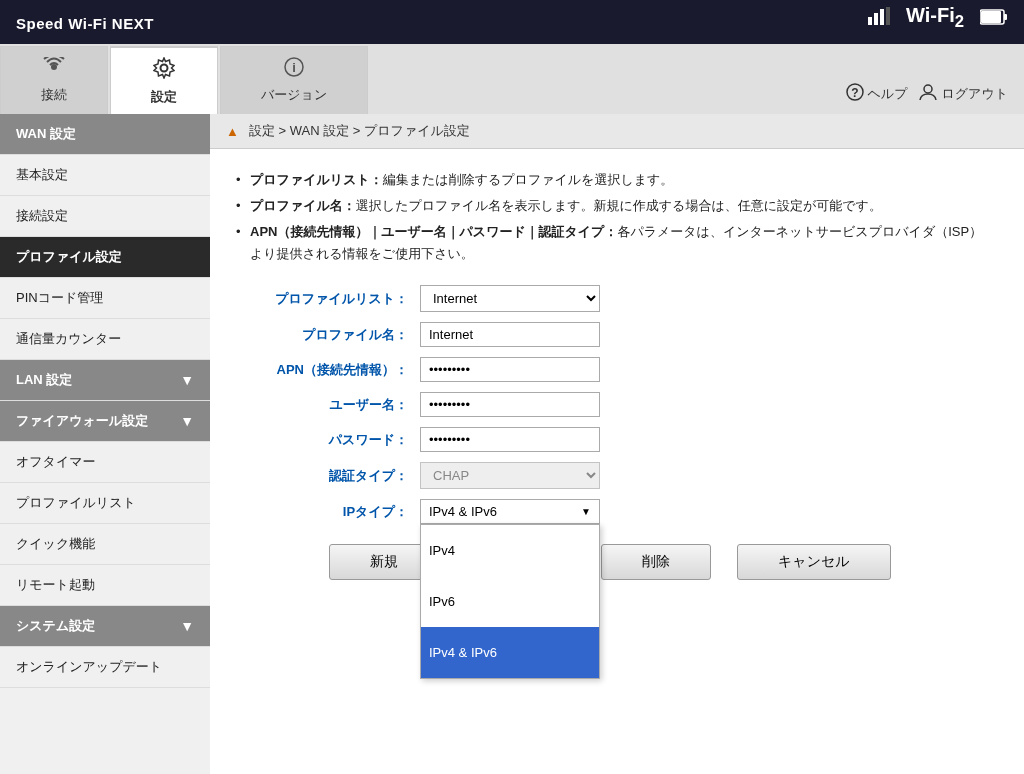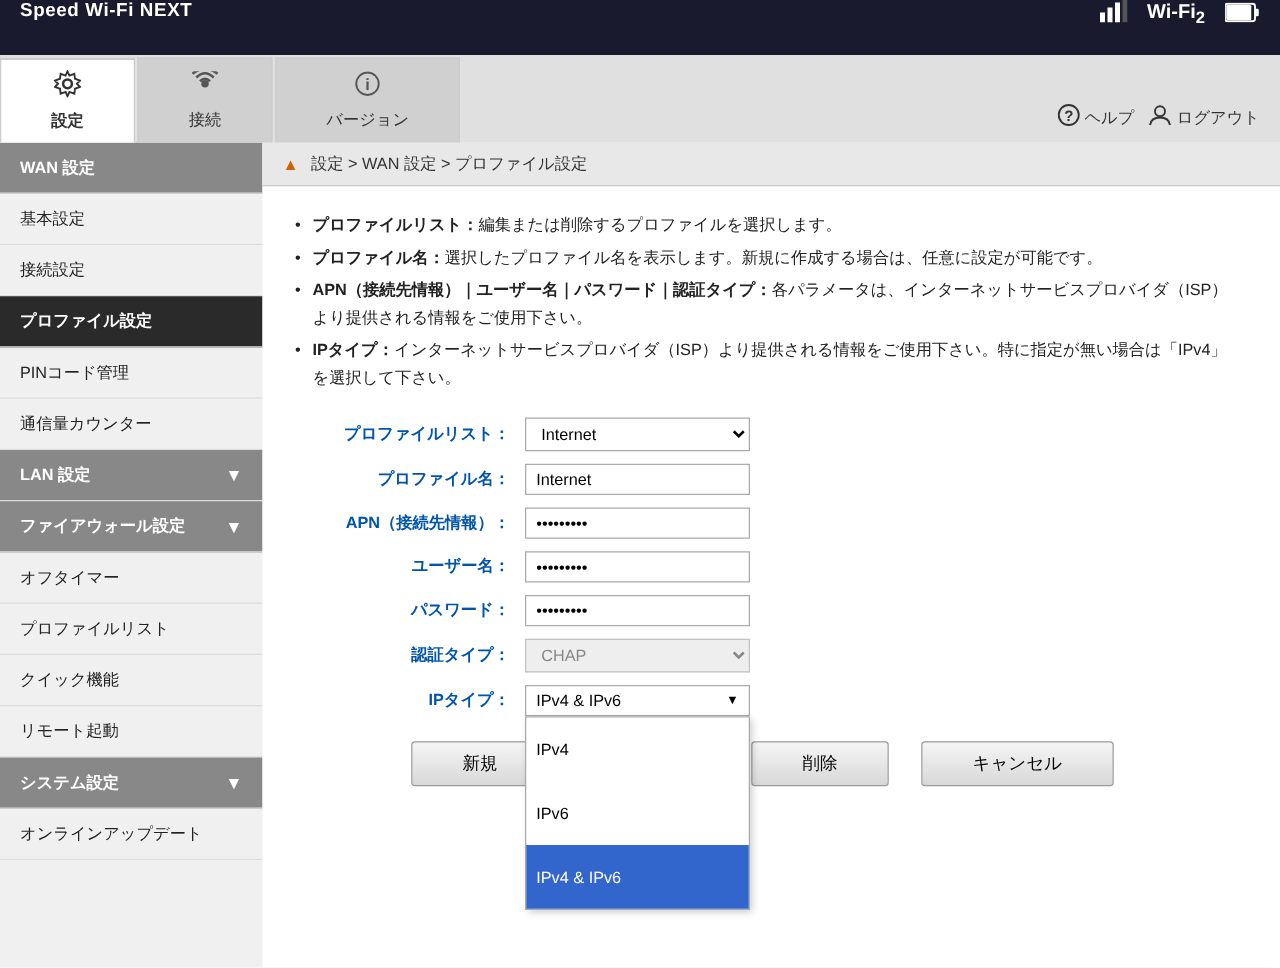--- a/index.html
+++ b/index.html
@@ -3,23 +3,23 @@
   <meta charset="utf-8">
   <style>
     * { box-sizing: border-box; margin: 0; padding: 0; }
     body { font-family: "Meiryo", "MS PGothic", sans-serif; font-size: 13px; background: #f0f0f0; }
 
     
     #header {
       background: #1a1a2e;
       height: 44px;
       display: flex;
-      align-items: flex-start;
+      align-items: flex-end;
       justify-content: space-between;
-      padding: 0 16px;
+      padding: 12px 16px;
     }
     #header-logo {
       color: white;
       font-weight: bold;
       font-size: 15px;
       letter-spacing: 0.5px;
     }
     #header-right {
       display: flex;
       align-items: center;
@@ -248,56 +248,56 @@
   <div id="header-right">
     <span style="font-size:18px; color:white;">
       
       <svg width="22" height="18" viewBox="0 0 22 18" fill="white">
         <rect x="0" y="10" width="4" height="8"></rect>
         <rect x="6" y="6" width="4" height="12"></rect>
         <rect x="12" y="2" width="4" height="16"></rect>
         <rect x="18" y="0" width="4" height="18" fill="#555"></rect>
       </svg>
     </span>
-    <span style="color:white; font-weight:bold; font-size:16px;">Wi-Fi<sub>2</sub></span>
+    <span style="color:white; font-weight:bold; font-size:20px;">Wi-Fi<sub>2</sub></span>
     <span style="color:white;">
       <svg width="28" height="16" viewBox="0 0 28 16" fill="white">
         <rect x="0" y="1" width="24" height="14" rx="2" ry="2" stroke="white" stroke-width="1.5" fill="none"></rect>
         <rect x="1" y="2" width="20" height="12" rx="1" fill="white"></rect>
         <rect x="24" y="5" width="3" height="6" rx="1" fill="white"></rect>
       </svg>
     </span>
   </div>
 </div>
 
 <div id="nav-area">
   <div id="nav-row">
-
-    <div class="nav-tab active">
-      <span class="nav-tab-icon">
-        <svg width="22" height="22" viewBox="0 0 22 22" fill="none">
-          <circle cx="11" cy="11" r="3.5" stroke="#333" stroke-width="2"></circle>
-          <path d="M11 1 L12.5 4.5 L16.5 3 L17 7 L21 8.5 L18.5 11 L21 13.5 L17 15 L16.5 19 L12.5 17.5 L11 21 L9.5 17.5 L5.5 19 L5 15 L1 13.5 L3.5 11 L1 8.5 L5 7 L5.5 3 L9.5 4.5 Z" stroke="#333" stroke-width="1.5" fill="none"></path>
-        </svg>
-      </span>
-      <span>設定</span>
-    </div>
 
     <div class="nav-tab">
       <span class="nav-tab-icon">
         <svg width="24" height="20" viewBox="0 0 24 20" fill="none" stroke="#555" stroke-width="2">
           <circle cx="12" cy="10" r="3" fill="#555" stroke="none"></circle>
           <path d="M5 5 Q12 -2 19 5" stroke="#555" stroke-width="2" fill="none"></path>
           <path d="M8 8 Q12 4 16 8" stroke="#555" stroke-width="2" fill="none"></path>
           <path d="M2 2 Q12 -6 22 2" stroke="#555" stroke-width="2" fill="none"></path>
         </svg>
       </span>
       <span>接続</span>
     </div>
 
+    <div class="nav-tab active">
+      <span class="nav-tab-icon">
+        <svg width="22" height="22" viewBox="0 0 22 22" fill="none">
+          <circle cx="11" cy="11" r="3.5" stroke="#333" stroke-width="2"></circle>
+          <path d="M11 1 L12.5 4.5 L16.5 3 L17 7 L21 8.5 L18.5 11 L21 13.5 L17 15 L16.5 19 L12.5 17.5 L11 21 L9.5 17.5 L5.5 19 L5 15 L1 13.5 L3.5 11 L1 8.5 L5 7 L5.5 3 L9.5 4.5 Z" stroke="#333" stroke-width="1.5" fill="none"></path>
+        </svg>
+      </span>
+      <span>設定</span>
+    </div>
+
     <div class="nav-tab">
       <span class="nav-tab-icon">
         <svg width="20" height="20" viewBox="0 0 20 20">
           <circle cx="10" cy="10" r="9" stroke="#555" stroke-width="1.5" fill="none"></circle>
           <text x="10" y="15" text-anchor="middle" font-size="13" fill="#555" font-weight="bold">i</text>
         </svg>
       </span>
       <span>バージョン</span>
     </div>
 
@@ -384,23 +384,20 @@
     <div id="content">
       <div class="info-section">
         <div class="info-item">
           <strong>プロファイルリスト：</strong>編集または削除するプロファイルを選択します。
         </div>
         <div class="info-item">
           <strong>プロファイル名：</strong>選択したプロファイル名を表示します。新規に作成する場合は、任意に設定が可能です。
         </div>
         <div class="info-item">
           <strong>APN（接続先情報）｜ユーザー名｜パスワード｜認証タイプ：</strong>各パラメータは、インターネットサービスプロバイダ（ISP）より提供される情報をご使用下さい。
-        </div>
-        <div class="info-item">
-          <strong>IPタイプ：</strong>インターネットサービスプロバイダ（ISP）より提供される情報をご使用下さい。特に指定が無い場合は「IPv4」を選択して下さい。
         </div>
       </div>
 
       <div class="form-row">
         <div class="form-label">プロファイルリスト：</div>
         <div class="form-control">
           <select>
             <option selected="">Internet</option>
           </select>
         </div>

